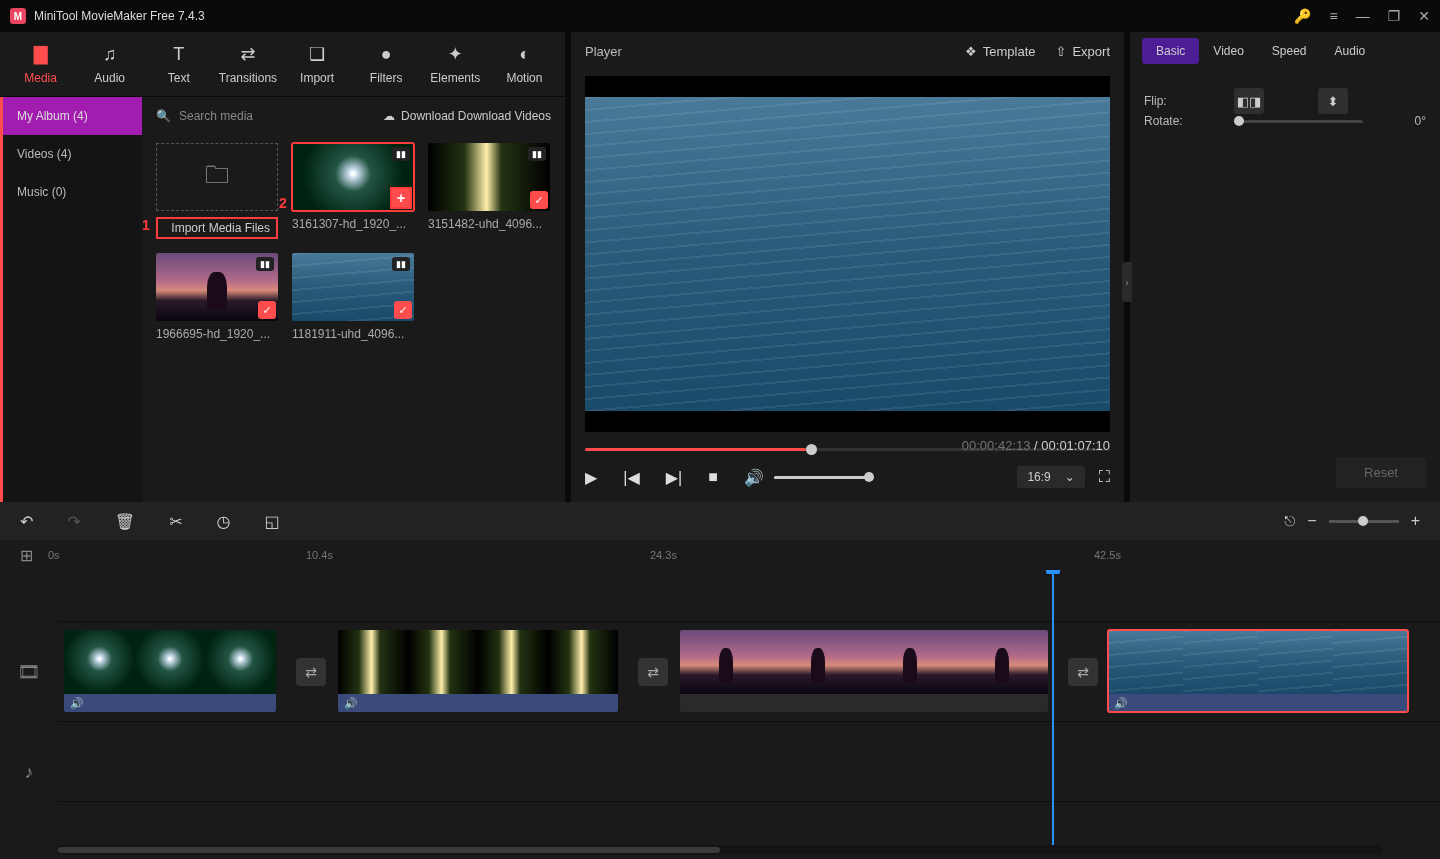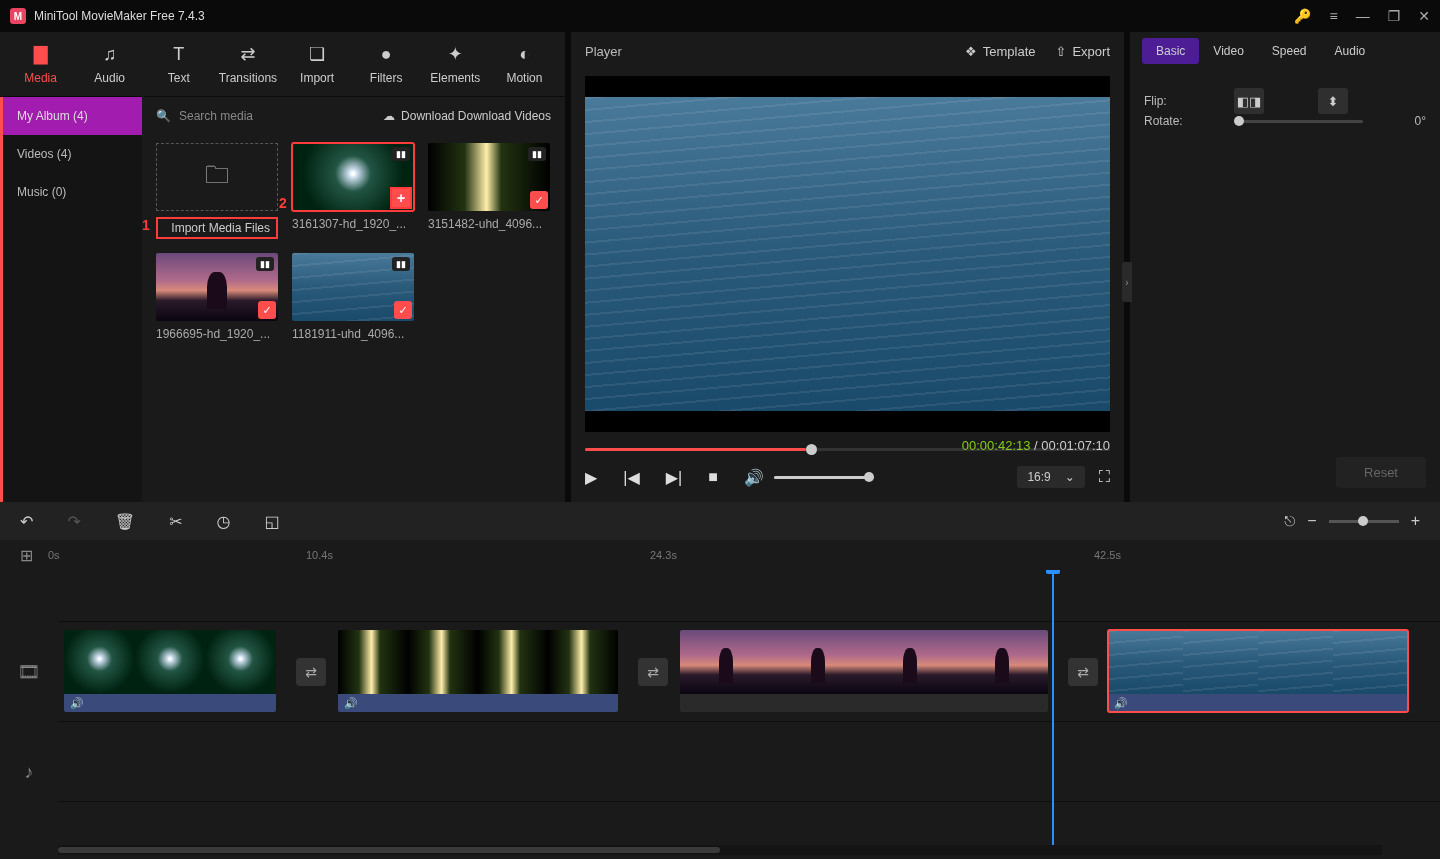--- a/index.html
+++ b/index.html
@@ -45,21 +45,21 @@
 .player-actions{display:flex;gap:20px}
 .p-action{display:flex;align-items:center;gap:6px;cursor:pointer;color:#ccc}
 .preview{flex:1;margin:6px 14px;background:#000;display:flex;align-items:center;justify-content:center;position:relative;overflow:hidden}
 .preview .ocean-big{width:100%;height:88%;}
 .player-controls{padding:6px 14px 14px}
 .seek{position:relative;height:10px;margin-bottom:12px}
 .seek-track{position:absolute;left:0;right:0;top:4px;height:3px;background:#333;border-radius:2px}
 .seek-fill{position:absolute;left:0;top:4px;height:3px;background:#ff4d4d;border-radius:2px}
 .seek-handle{position:absolute;top:0;width:11px;height:11px;background:#ccc;border-radius:50%}
 .time-display{position:absolute;right:0;top:-6px;font-size:13px}
-.time-current{color:#84cc16}
+.time-current{color:#737373}
 .time-total{color:#ccc}
 .ctrl-row{display:flex;align-items:center;justify-content:space-between}
 .ctrl-left{display:flex;align-items:center;gap:26px}
 .ctrl-btn{color:#ddd;font-size:16px;cursor:pointer}
 .vol-row{display:flex;align-items:center;gap:10px}
 .vol-slider{width:100px;height:3px;background:#666;position:relative;border-radius:2px}
 .vol-fill{position:absolute;left:0;top:0;height:3px;background:#ccc;border-radius:2px;width:92%}
 .vol-handle{position:absolute;top:-4px;width:10px;height:10px;background:#ccc;border-radius:50%;left:90%}
 .ctrl-right{display:flex;align-items:center;gap:14px}
 .ratio-sel{background:#2a2a2a;padding:4px 10px;border-radius:3px;display:flex;align-items:center;gap:14px;font-size:12px;color:#ccc}

